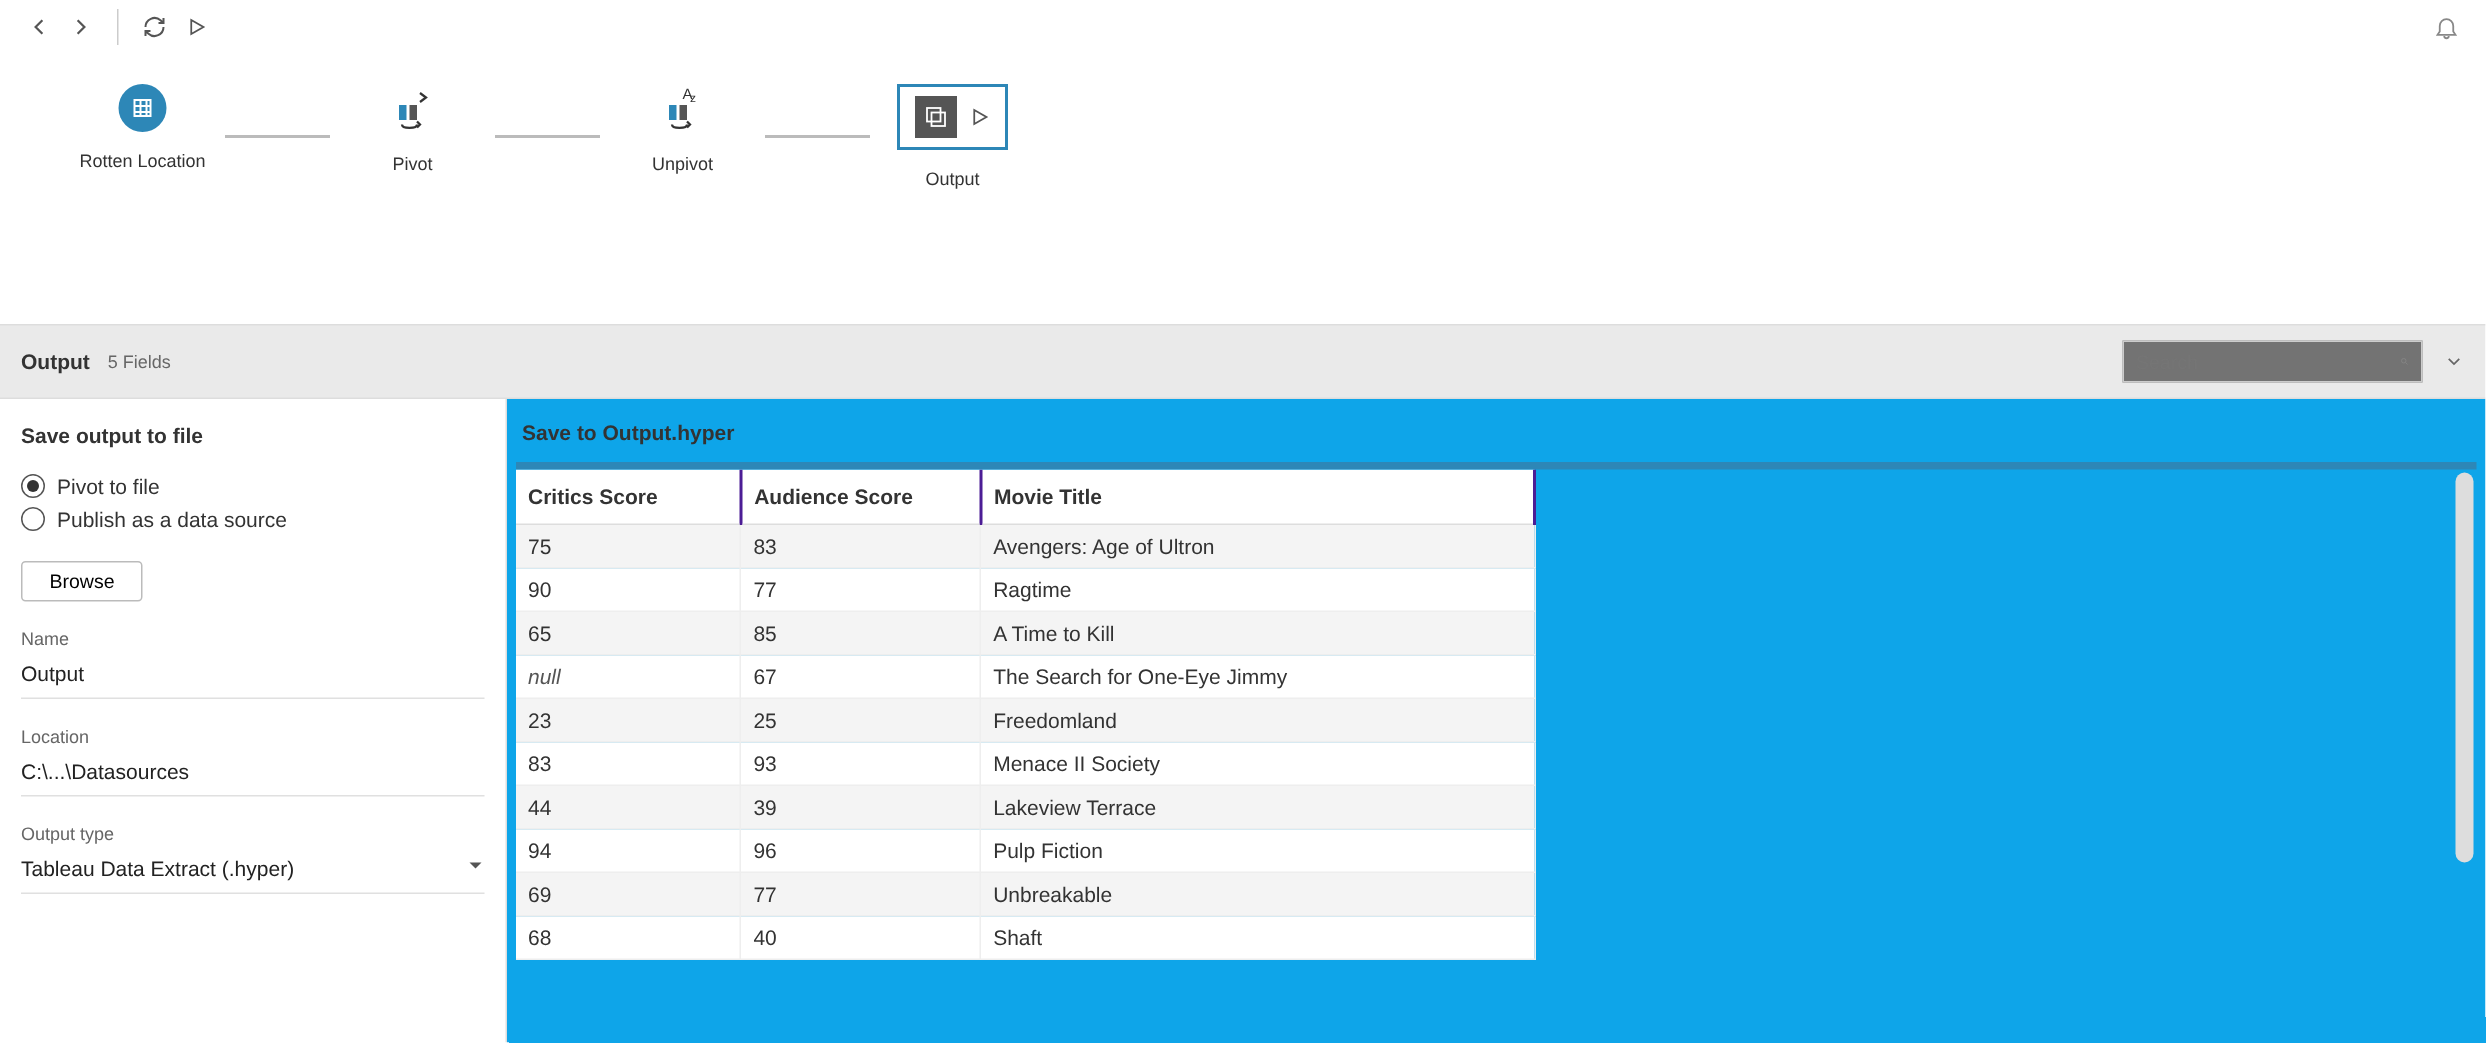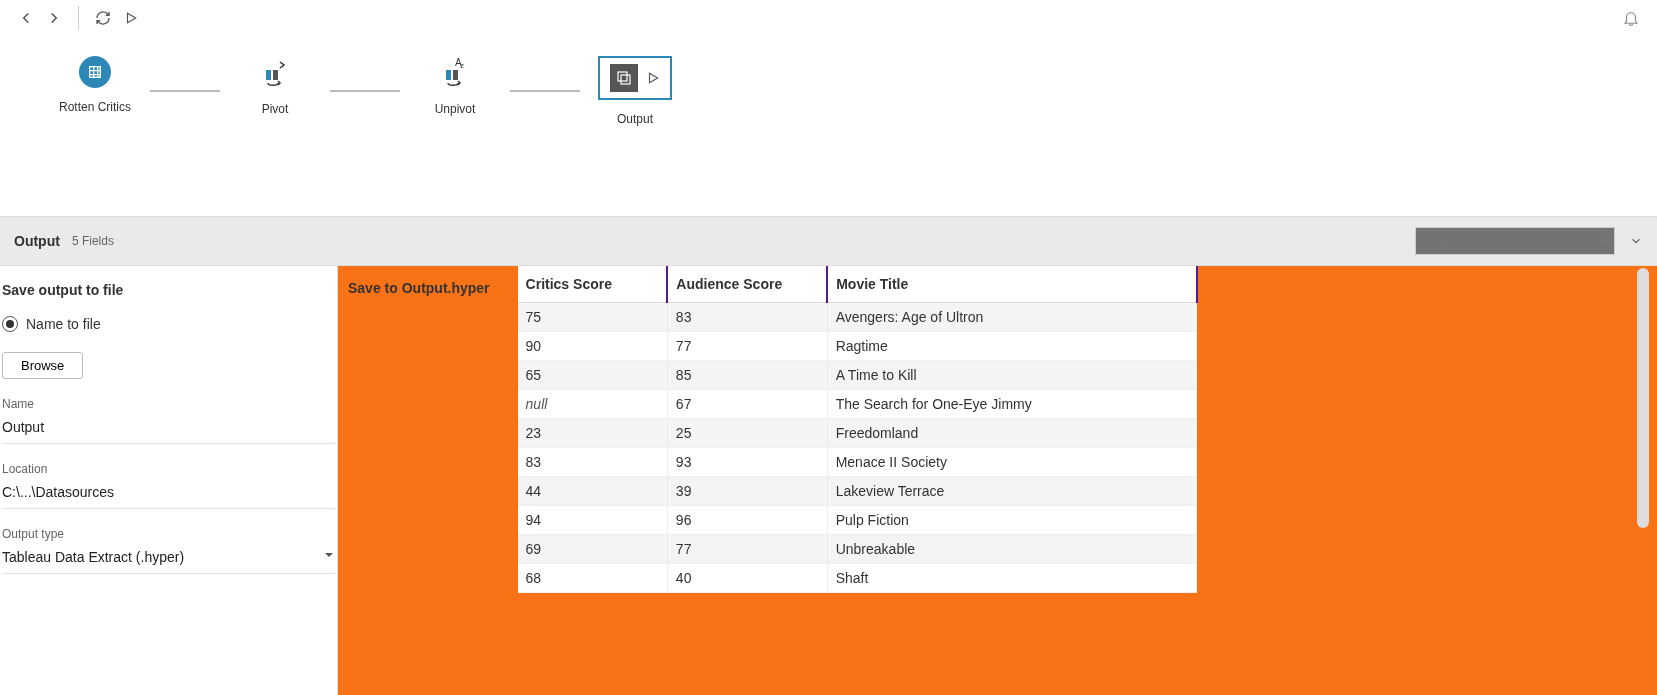--- a/index.html
+++ b/index.html
@@ -26,32 +26,32 @@
 .pane-header { background: #eaeaea; height: 50px; display: flex; align-items: center; padding: 0 14px; border-top: 1px solid #ddd; border-bottom: 1px solid #ddd; }
 .pane-header .title { font-weight: 600; font-size: 14px; margin-right: 12px; }
 .pane-header .subtitle { font-size: 12px; color: #666; }
 .pane-header .spacer { flex: 1; }
 .pane-header .search { background: #737373; border: 1px solid #ccc; width: 200px; height: 28px; display: flex; align-items: center; padding: 0 8px; }
 .pane-header .search input { border: none; outline: none; flex: 1; font-size: 13px; background: transparent; }
 .pane-header .chevron { margin-left: 14px; cursor: pointer; color: #555; }
 
 
 .lower { display: flex; height: calc(695px - 36px - 180px - 50px); }
-.left-panel { width: 338px; border-right: 1px solid #ddd; padding: 16px 2px; overflow: auto; background:#fff; }
+.left-panel { width: 338px; border-right: 1px solid #ddd; padding: 16px 14px; overflow: auto; background:#fff; }
 .left-panel h3 { font-size: 14px; font-weight: 600; margin-bottom: 18px; }
 .radio-row { display: flex; align-items: center; gap: 8px; margin-bottom: 6px; font-size: 14px; cursor:pointer; }
 .radio-row .radio { width: 16px; height: 16px; border: 1.5px solid #555; border-radius: 50%; display:flex; align-items:center; justify-content:center; }
 .radio-row .radio.selected::after { content:''; width:8px; height:8px; border-radius:50%; background:#333; }
 .browse-btn { border:1px solid #bbb; border-radius:3px; background:#fff; padding:5px 18px; font-size:13px; margin:14px 16px 18px 0; cursor:pointer; }
 .field-group { margin-bottom: 18px; }
 .field-label { font-size: 12px; color: #666; margin-bottom: 4px; }
 .field-value { font-size: 14px; color: #222; padding: 4px 0 8px 0; border-bottom: 1px solid #e0e0e0; }
 .field-value.select { display:flex; justify-content:space-between; cursor:pointer; }
 
-.right-panel { flex: 1; display:flex; flex-direction:row; background:#f97316; }
+.right-panel { flex: 1; display:flex; flex-direction:column; background:#0ea5e9; }
 .right-panel h3 { font-size: 14px; font-weight: 600; padding: 14px 10px 12px 10px; }
 .accent-bar { height:5px; background:#2d87b7; margin: 0 6px; }
 
 .table-wrap { flex:1; overflow:auto; margin: 0 6px; position:relative; }
 table { border-collapse: collapse; width: 680px; font-size:14px; }
 th { text-align:left; font-weight:600; padding:10px 8px; border-bottom:1px solid #ddd; border-right:2px solid #4c1d95; background:#fff; }
 td { padding:6px 8px; border-bottom:1px solid #eee; border-right:1px solid #eee; }
 tbody tr:nth-child(odd) td { background:#f4f4f4; }
 tbody tr:nth-child(even) td { background:#fff; }
 td.null { font-style: italic; color:#555; }
@@ -97,21 +97,21 @@
 </div>
 
 <div class="flow-canvas">
   <div class="flow-node input">
     <div class="node-icon">
       <svg width="16" height="16" viewBox="0 0 24 24" fill="none" stroke="#fff" stroke-width="2">
           <rect x="4" y="4" width="16" height="16"></rect>
           <path d="M4 10h16M4 16h16M10 4v16M16 4v16"></path>
         </svg>
     </div>
-    <div class="node-label">Rotten Critics</div>
+    <div class="node-label">Rotten Location</div>
   </div>
   <div class="flow-connector"></div>
   <div class="flow-node">
     <div class="step-icon">
       <svg width="30" height="30" viewBox="0 0 30 30">
         <path d="M20 4l4 3-4 3" fill="none" stroke="#333" stroke-width="1.5"></path>
         <rect x="6" y="12" width="5" height="10" fill="#2d87b7"></rect>
         <rect x="13" y="12" width="5" height="10" fill="#555"></rect>
         <path d="M8 25c0 3 10 3 10 0" fill="none" stroke="#333" stroke-width="1.5"></path>
         <path d="M18 23l2 2-2 2" fill="none" stroke="#333" stroke-width="1.5"></path>
@@ -167,21 +167,25 @@
       </svg>
   </div>
 </div>
 
 <div class="lower">
   <div class="left-panel">
     <h3>Save output to file</h3>
 
     <div class="radio-row">
       <span class="radio selected"></span>
-      <span>Name to file</span>
+      <span>Pivot to file</span>
+    </div>
+    <div class="radio-row">
+      <span class="radio"></span>
+      <span>Publish as a data source</span>
     </div>
 
     <button class="browse-btn">Browse</button>
 
     <div class="field-group">
       <div class="field-label">Name</div>
       <div class="field-value">Output</div>
     </div>
 
     <div class="field-group">

